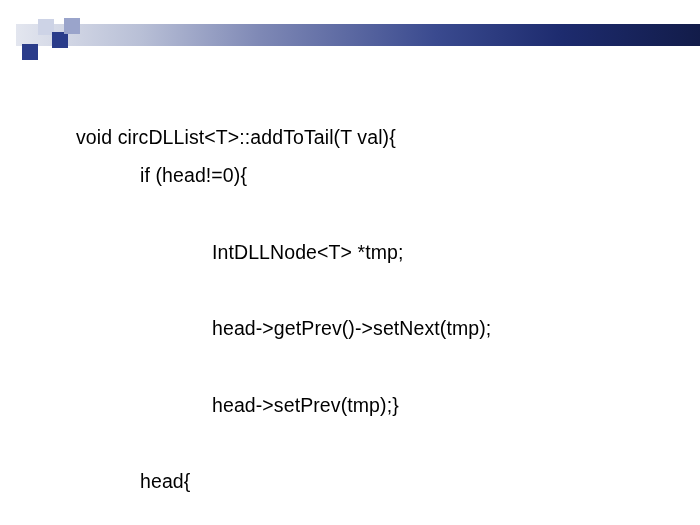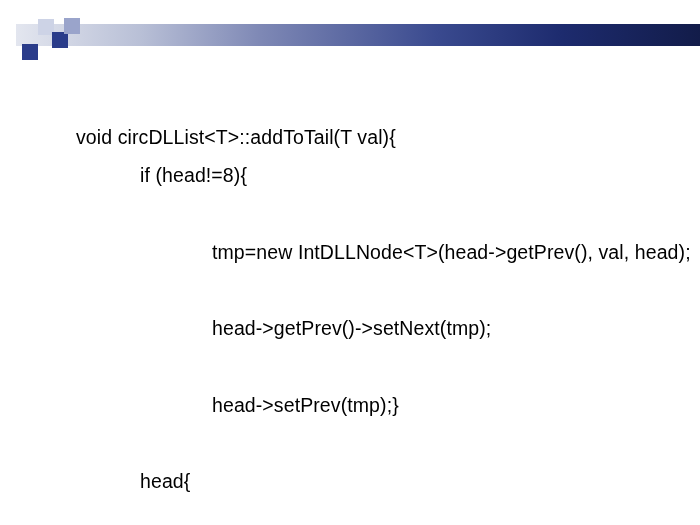--- a/index.html
+++ b/index.html
@@ -22,22 +22,22 @@
     <div class="grad"></div>
     <div class="sql" style="top:3px; left:22px; width:16px; height:16px;"></div>
     <div class="sq" style="top:16px; left:36px; width:12px; height:12px;"></div>
     <div class="sq" style="top:28px; left:6px; width:10px; height:10px;"></div>
     <div class="sq" style="top:2px; left:48px; width:8px; height:8px; background:#9aa4cb;"></div>
   </div>
 
   <div class="content">
     <div class="code">
 <span>void circDLList&lt;T&gt;::addToTail(T val){</span>
-<span class="ind1">if (head!=8){</span>
-<span class="ind2">tmp=new IntDLLNode&lt;T&gt;(head-&gt;getPrev(), val, head);</span>
+<span class="ind1">if (head!=0){</span>
+<span class="ind2">IntDLLNode&lt;T&gt; *tmp;</span>
 <span class="ind2">head-&gt;getPrev()-&gt;setNext(tmp);</span>
 <span class="ind2">head-&gt;setPrev(tmp);}</span>
 <span class="ind1">head{</span>
 
 
 
 
 
 
     </div>

